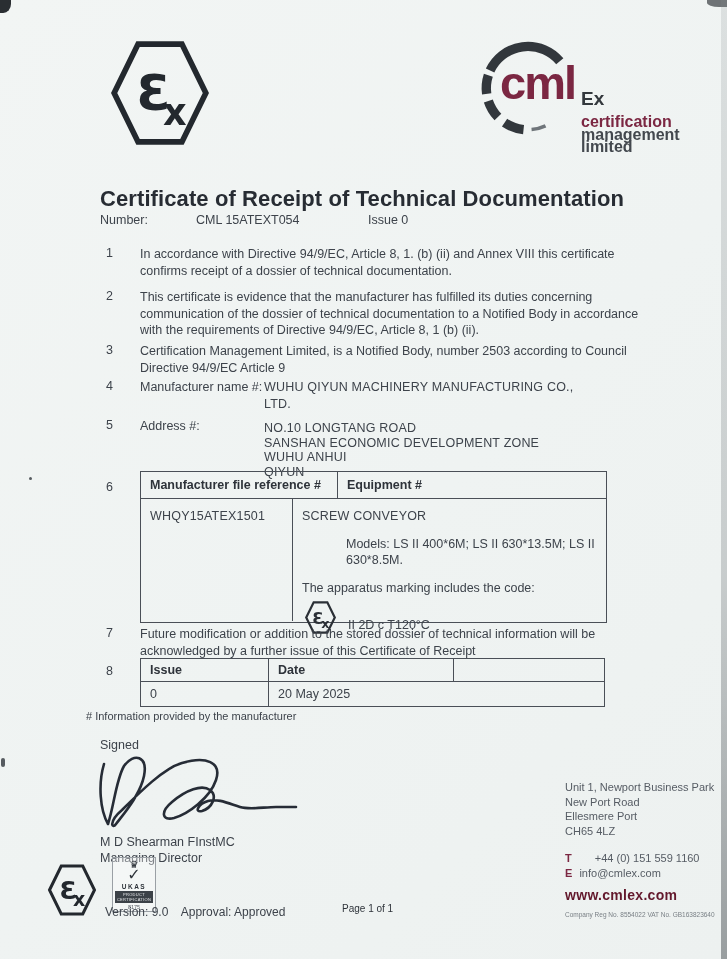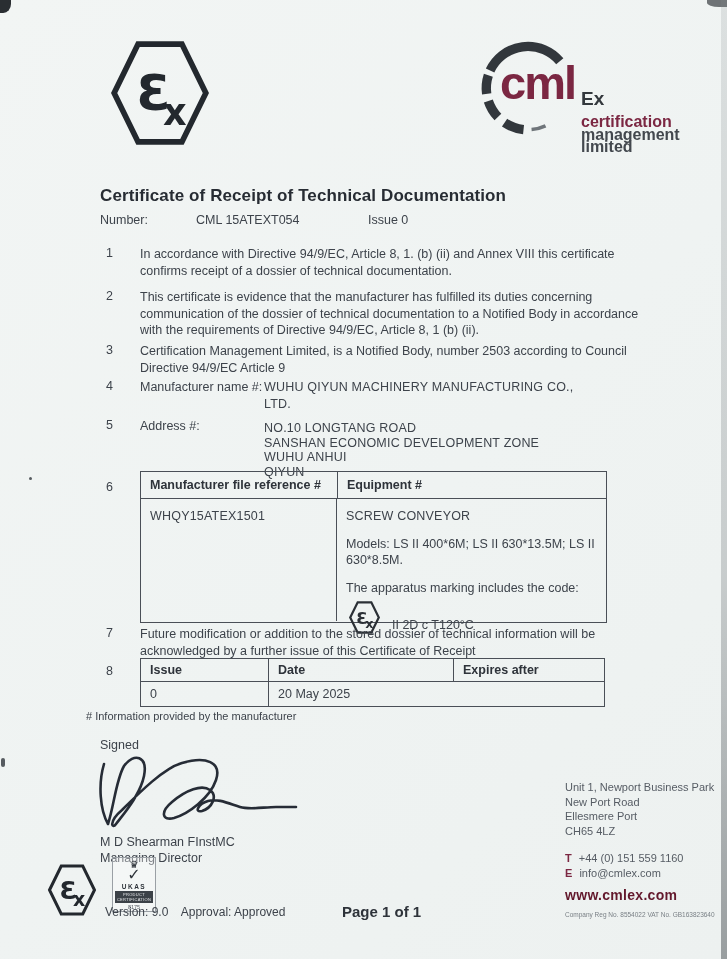--- a/index.html
+++ b/index.html
@@ -8,21 +8,21 @@
     width:727px;height:959px;
     margin:0 auto;
     background:linear-gradient(135deg,#f2f5f4 0%,#eff3f2 55%,#edf1f0 100%);
     font-family:"Liberation Sans","DejaVu Sans",sans-serif;
     color:#3d434b;
     overflow:hidden;
   }
   .abs{position:absolute;}
   .body-txt{font-size:12.5px;line-height:16.5px;color:#3d434b;}
   .caps{letter-spacing:.2px;}
-  .title{font-size:17px;font-weight:bold;color:#272c33;letter-spacing:.1px;}
+  .title{font-size:22px;font-weight:bold;color:#272c33;letter-spacing:.1px;}
   .clause-num{width:18px;text-align:left;font-size:12.5px;color:#3d434b;}
   .tbl{border:1.6px solid #4a4f57;}
   .tbl .cell{box-sizing:border-box;}
   .hdr{font-weight:bold;color:#2e333a;}
   .maroon{color:#7b2742;}
   .charcoal{color:#33383d;}
   .edge-right{position:absolute;top:0;right:0;width:6px;height:100%;
     background:linear-gradient(to bottom,rgba(130,136,140,.18) 0%,rgba(110,116,120,.30) 60%,rgba(84,90,94,.55) 100%);}
   .corner-tl{position:absolute;left:0;top:0;width:11px;height:13px;background:#2a2e32;border-radius:0 0 70% 0;}
   .corner-tr{position:absolute;right:0;top:0;width:20px;height:7px;background:rgba(42,46,50,.65);border-radius:0 0 0 60%;}
@@ -97,21 +97,21 @@
   <div class="abs clause-num" style="left:106px;top:480px;">6</div>
   <div class="abs tbl" style="left:140px;top:471px;width:465px;height:150px;">
     <div style="display:flex;height:26px;border-bottom:1.6px solid #4a4f57;">
       <div class="cell hdr body-txt" style="width:197px;border-right:1.6px solid #4a4f57;padding:5px 0 0 9px;">Manufacturer file reference #</div>
       <div class="cell hdr body-txt" style="flex:1;padding:5px 0 0 9px;">Equipment #</div>
     </div>
     <div style="display:flex;height:122px;">
       <div class="cell body-txt caps" style="width:197px;border-right:1.6px solid #4a4f57;padding:9px 0 0 9px;">WHQY15ATEX1501</div>
       <div class="cell" style="flex:1;padding:9px 8px 0 9px;">
         <div class="body-txt caps">SCREW CONVEYOR</div>
-        <div class="body-txt" style="margin-top:11px;width:252px;">Models: LS II 400*6M; LS II 630*13.5M; LS II 630*8.5M.</div>
+        <div class="body-txt" style="margin-top:11px;width:252px;margin-left:44px;">Models: LS II 400*6M; LS II 630*13.5M; LS II 630*8.5M.</div>
         <div class="body-txt" style="margin-top:11px;">The apparatus marking includes the code:</div>
         <div style="margin-top:5px;display:flex;align-items:flex-end;">
           <svg width="37" height="33" viewBox="0 0 96 104">
             <polygon points="3,52 26.5,4 69.5,4 93,52 69.5,100 26.5,100" fill="none" stroke="#2b3036" stroke-width="7"></polygon>
             <text x="22" y="72" font-family="DejaVu Sans, sans-serif" font-size="52" font-weight="bold" fill="#2b3036">Ɛ</text>
             <text x="50" y="86" font-family="DejaVu Sans, sans-serif" font-size="40" font-weight="bold" fill="#2b3036">x</text>
           </svg>
           <span class="body-txt" style="margin-left:9px;margin-bottom:1px;">II 2D c T120°C</span>
         </div>
       </div>
@@ -119,21 +119,20 @@
   </div>
 
   <div class="abs clause-num" style="left:106px;top:626px;">7</div>
   <div class="abs body-txt" style="left:140px;top:626px;width:505px;">Future modification or addition to the stored dossier of technical information will be acknowledged by a further issue of this Certificate of Receipt</div>
 
   <div class="abs clause-num" style="left:106px;top:664px;">8</div>
   <div class="abs tbl" style="left:140px;top:658px;width:463px;height:47px;">
     <div style="display:flex;height:22px;border-bottom:1.6px solid #4a4f57;">
       <div class="cell hdr body-txt" style="width:128px;border-right:1.6px solid #4a4f57;padding:3px 0 0 9px;">Issue</div>
       <div class="cell hdr body-txt" style="width:185px;border-right:1.6px solid #4a4f57;padding:3px 0 0 9px;">Date</div>
-      <div class="cell hdr body-txt" style="flex:1;padding:3px 0 0 9px;">Expires after</div>
     </div>
     <div style="display:flex;height:25px;">
       <div class="cell body-txt" style="width:128px;border-right:1.6px solid #4a4f57;padding:4px 0 0 9px;">0</div>
       <div class="cell body-txt" style="flex:1;padding:4px 0 0 9px;">20 May 2025</div>
     </div>
   </div>
 
   <div class="abs" style="left:86px;top:710px;font-size:11px;color:#3d434b;"># Information provided by the manufacturer</div>
 
   <div class="abs body-txt" style="left:100px;top:737px;">Signed</div>
@@ -158,30 +157,30 @@
     <div style="font-size:16px;line-height:14px;font-weight:bold;color:#2e333a;margin-top:-1px;">✓</div>
     <div style="font-size:6.5px;font-weight:bold;letter-spacing:1.5px;color:#2e333a;margin:1px 0;">UKAS</div>
     <div class="ukas-bar">PRODUCT CERTIFICATION</div>
     <div style="font-size:5.5px;color:#565c64;margin-top:1px;">8175</div>
   </div>
 
   <div class="abs" style="left:105px;top:905px;font-size:12px;color:#3d434b;">
     <span>Version: 9.0</span>
     <span style="margin-left:9px;">Approval: Approved</span>
   </div>
-  <div class="abs" style="left:342px;top:903px;font-size:15px;font-weight:bold;color:#2e333a;">Page 1 of 1</div>
+  <div class="abs" style="left:342px;top:903px;font-size:10px;font-weight:normal;color:#2e333a;">Page 1 of 1</div>
 
   <div class="abs footer-contact" style="left:565px;top:780px;width:160px;">
     <div>Unit 1, Newport Business Park</div>
     <div>New Port Road</div>
     <div>Ellesmere Port</div>
     <div>CH65 4LZ</div>
     <div style="margin-top:13px;">
       <span class="maroon" style="font-weight:bold;">T</span>
-      <span style="margin-left:4px;">+44 (0) 151 559 1160</span>
+      <span style="margin-left:20px;">+44 (0) 151 559 1160</span>
     </div>
     <div>
       <span class="maroon" style="font-weight:bold;">E</span>
       <span style="margin-left:4px;">info@cmlex.com</span>
     </div>
     <div style="margin-top:8px;font-size:14px;font-weight:bold;color:#63182c;letter-spacing:.3px;">www.cmlex.com</div>
     <div style="margin-top:5px;font-size:6.5px;color:#7a8086;">Company Reg No. 8554022    VAT No. GB163823640</div>
   </div>
 
 </div>

